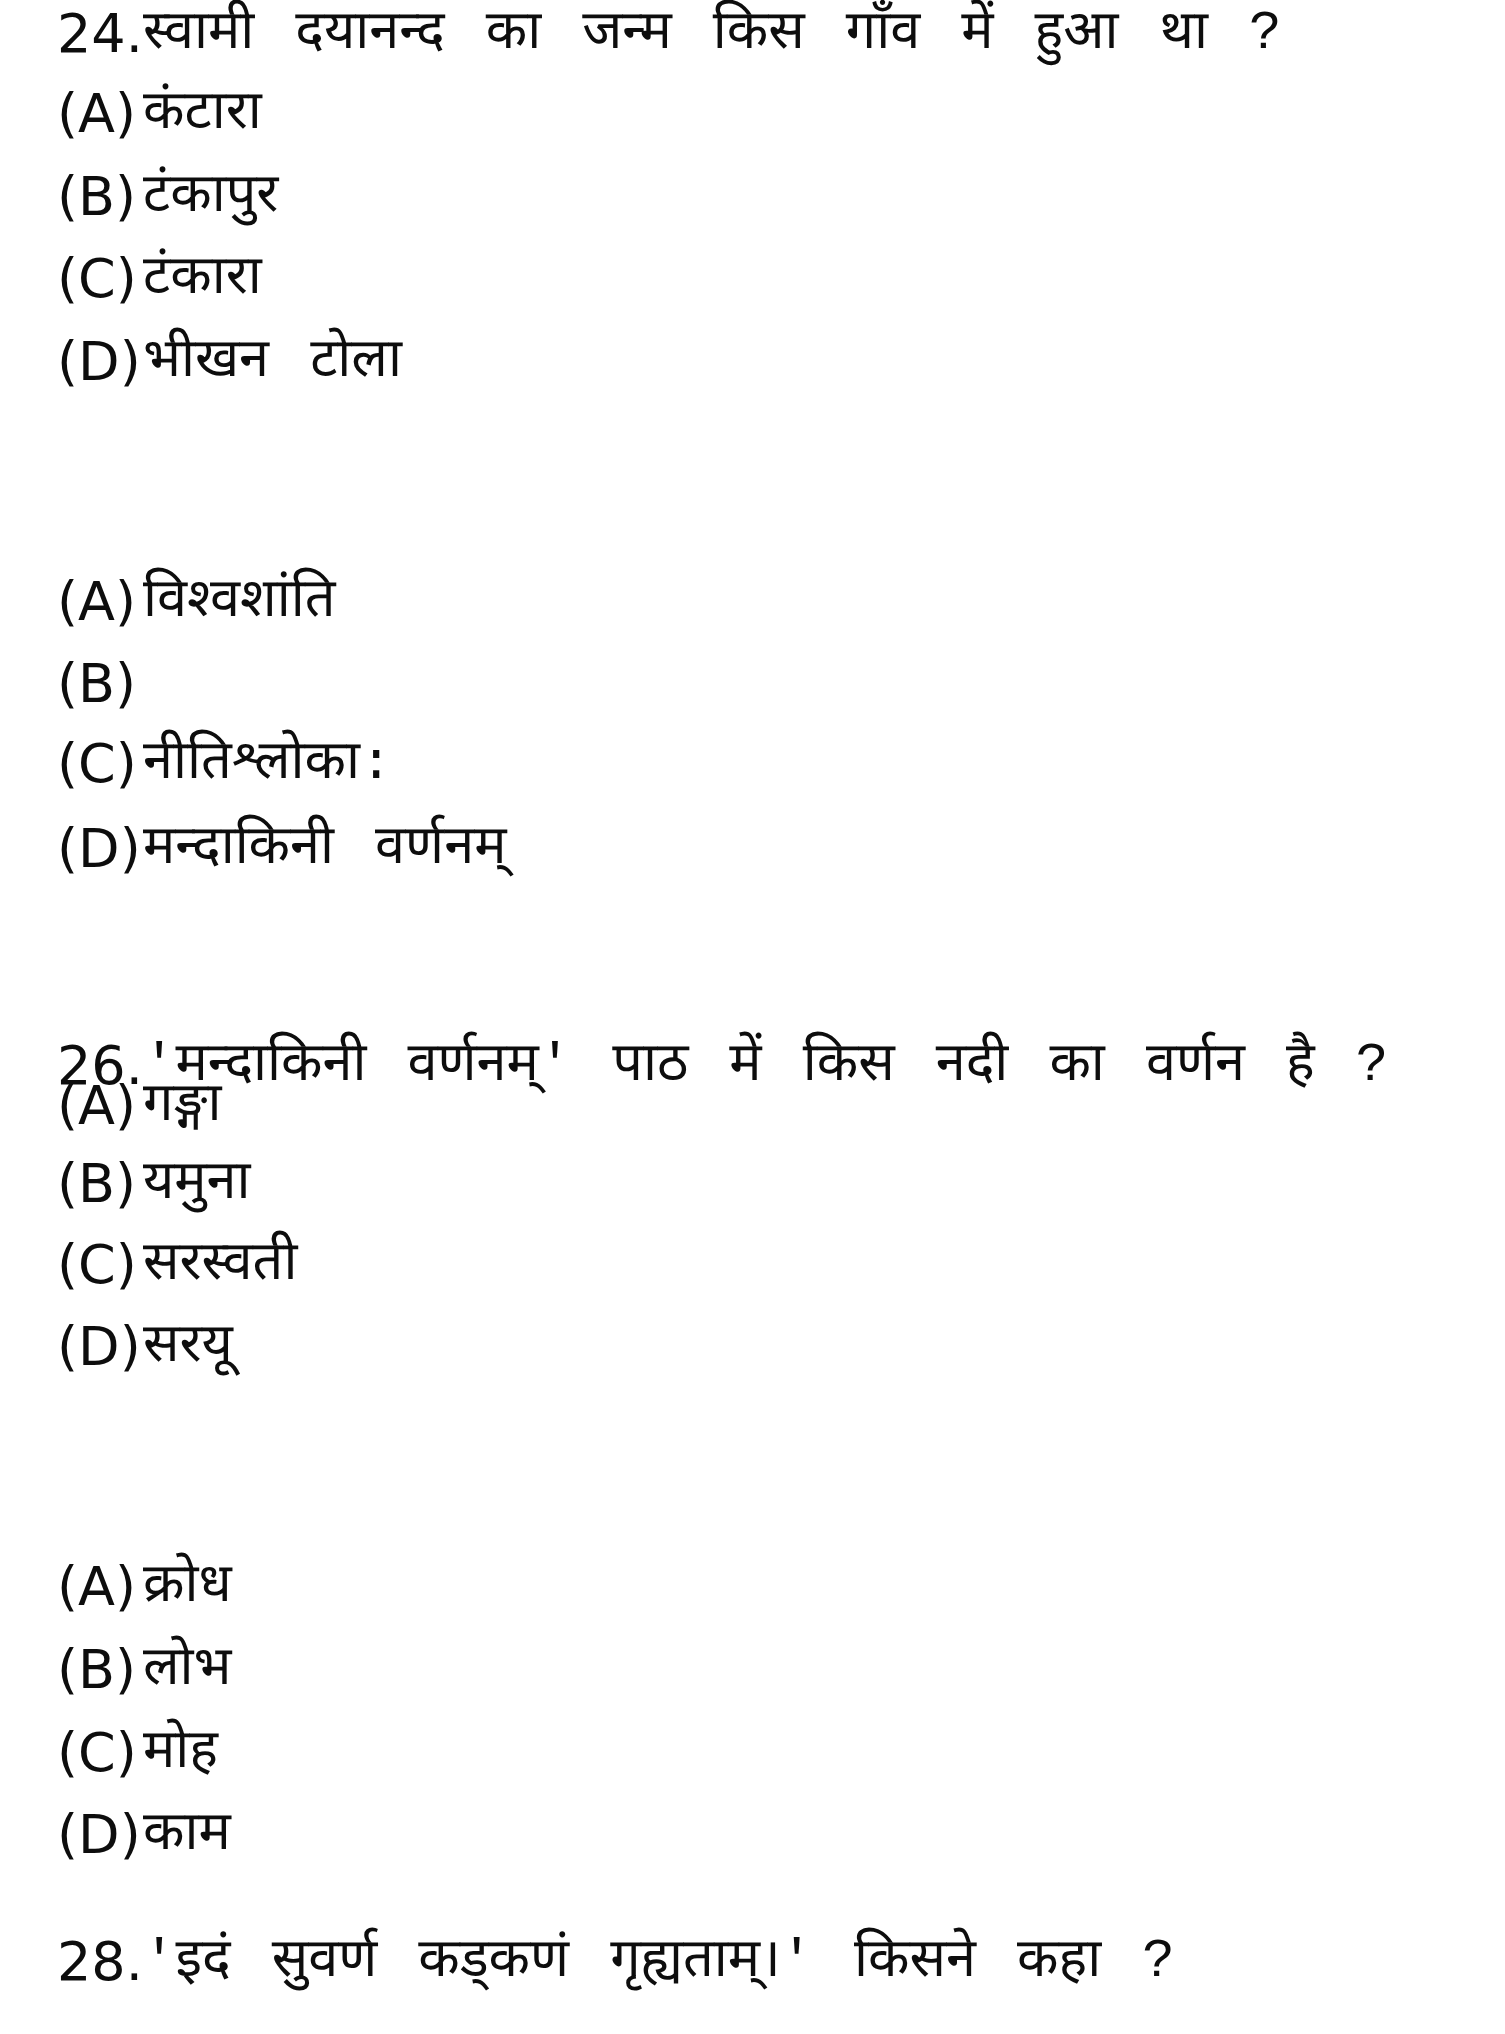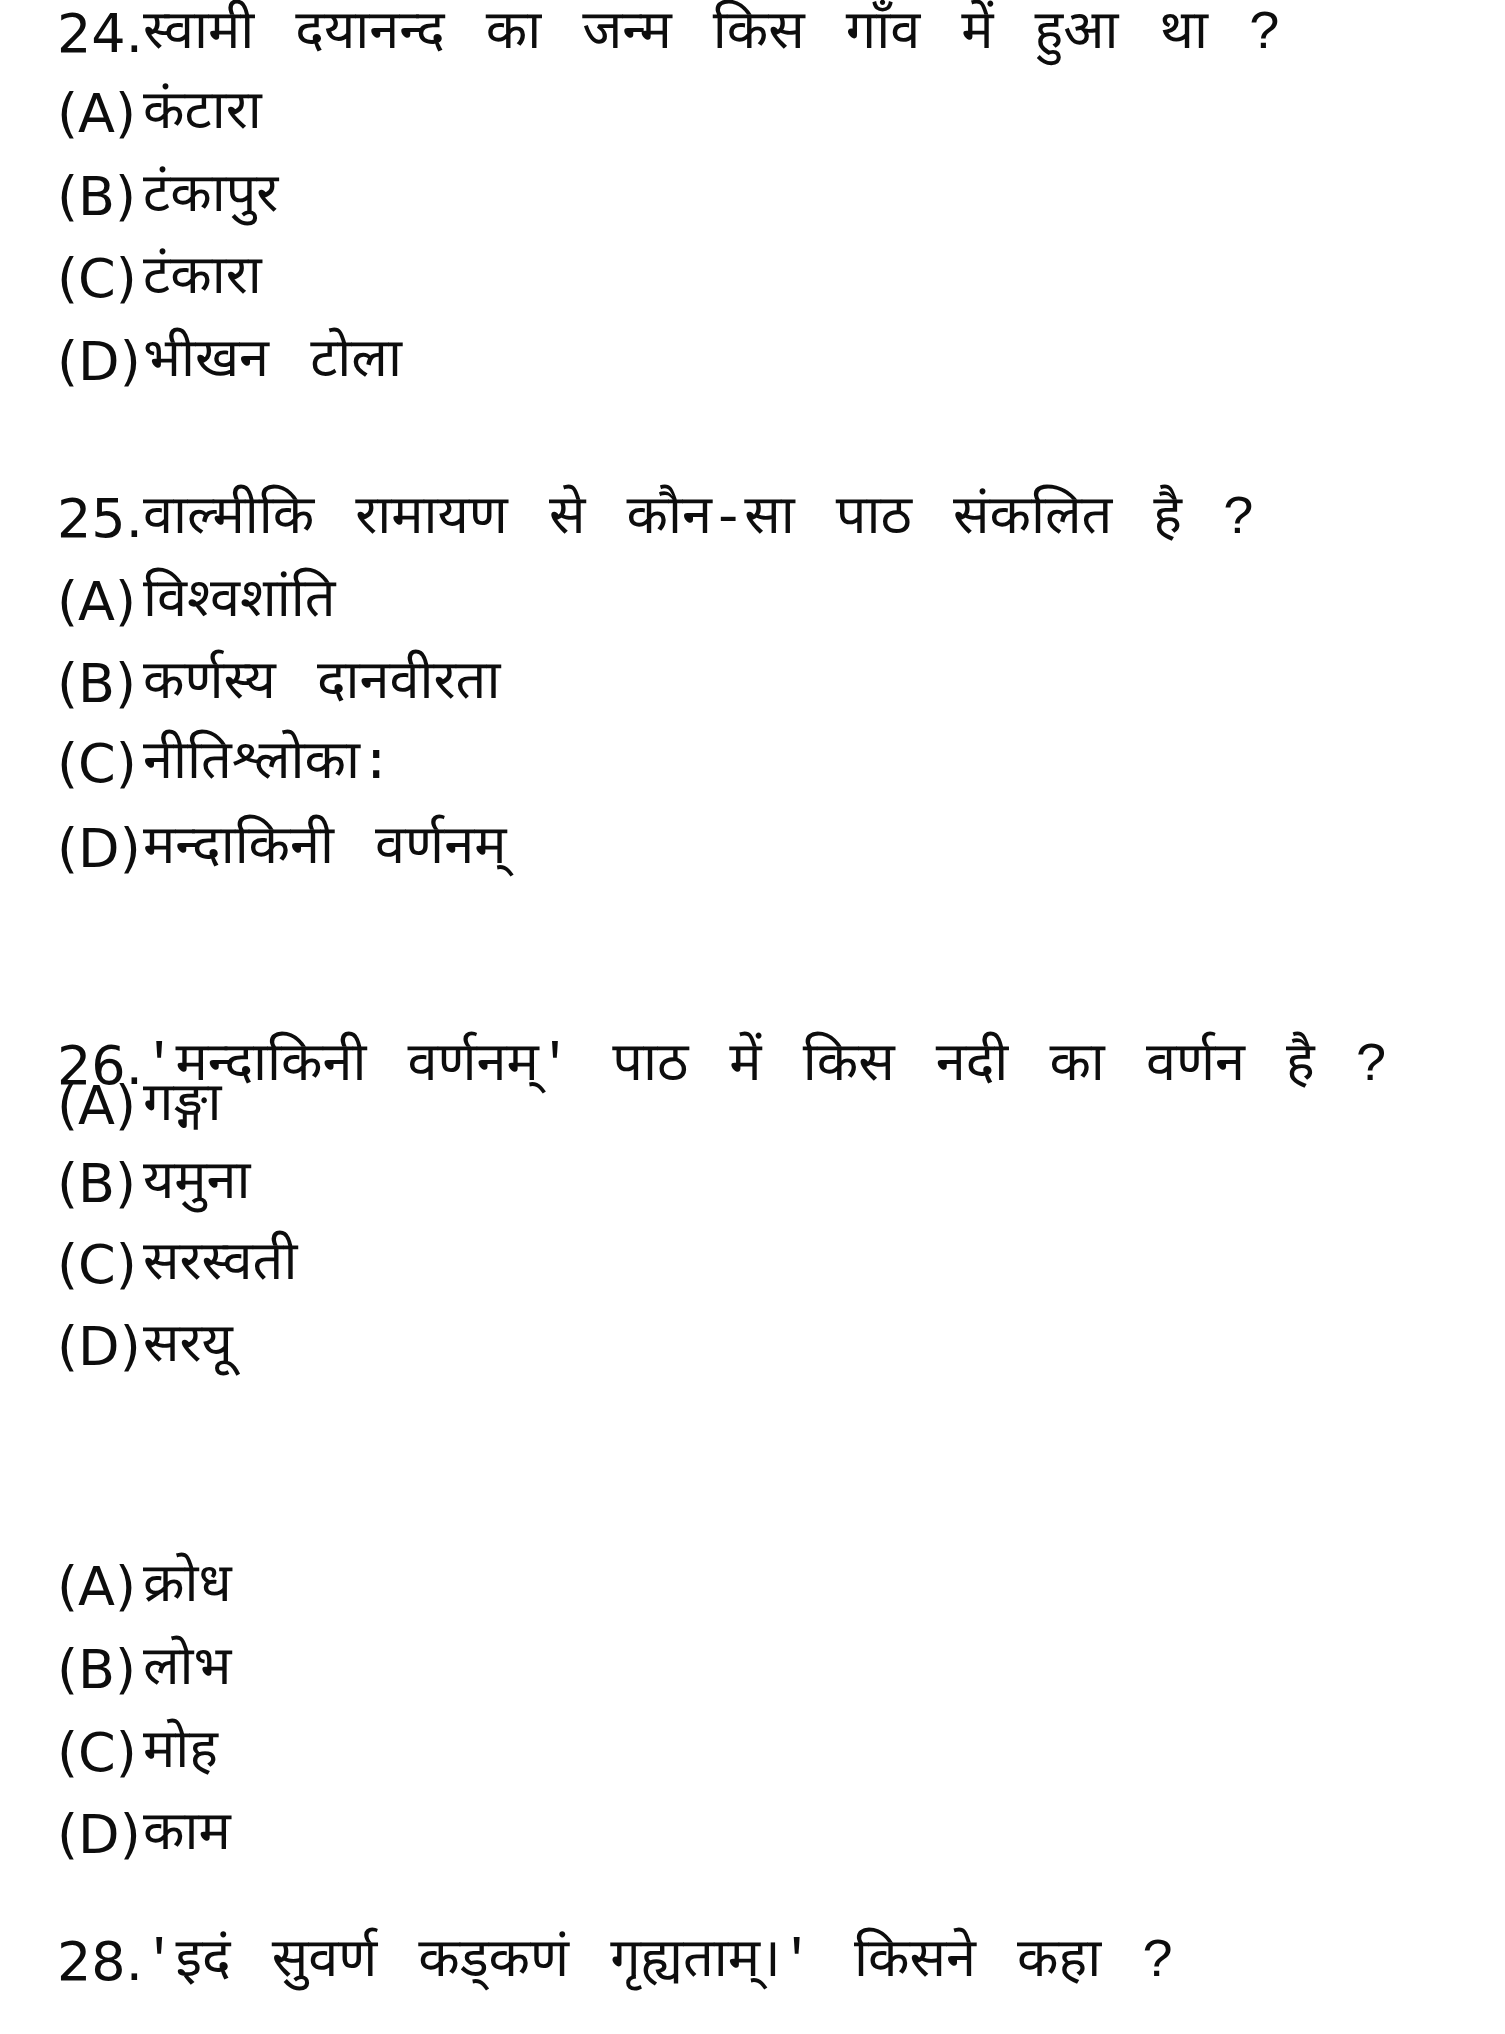--- a/index.html
+++ b/index.html
@@ -54,31 +54,26 @@
   </div>
   <div class="line" style="top:245px">
     <span class="marker">(C)</span>
     <span class="text">टंकारा</span>
   </div>
   <div class="line" style="top:328px">
     <span class="marker">(D)</span>
     <span class="text">भीखन टोला</span>
   </div>
 
-  <div class="line" style="top:485px">
-    <span class="marker">25.</span>
-    <span class="text">वाल्मीकि रामायण से कौन-सा पाठ संकलित है ?</span>
-  </div>
   <div class="line" style="top:568px">
     <span class="marker">(A)</span>
     <span class="text">विश्वशांति</span>
   </div>
   <div class="line" style="top:650px">
     <span class="marker">(B)</span>
-    <span class="text">कर्णस्य दानवीरता</span>
   </div>
   <div class="line" style="top:730px">
     <span class="marker">(C)</span>
     <span class="text">नीतिश्लोका:</span>
   </div>
   <div class="line" style="top:815px">
     <span class="marker">(D)</span>
     <span class="text">मन्दाकिनी वर्णनम्</span>
   </div>
 

